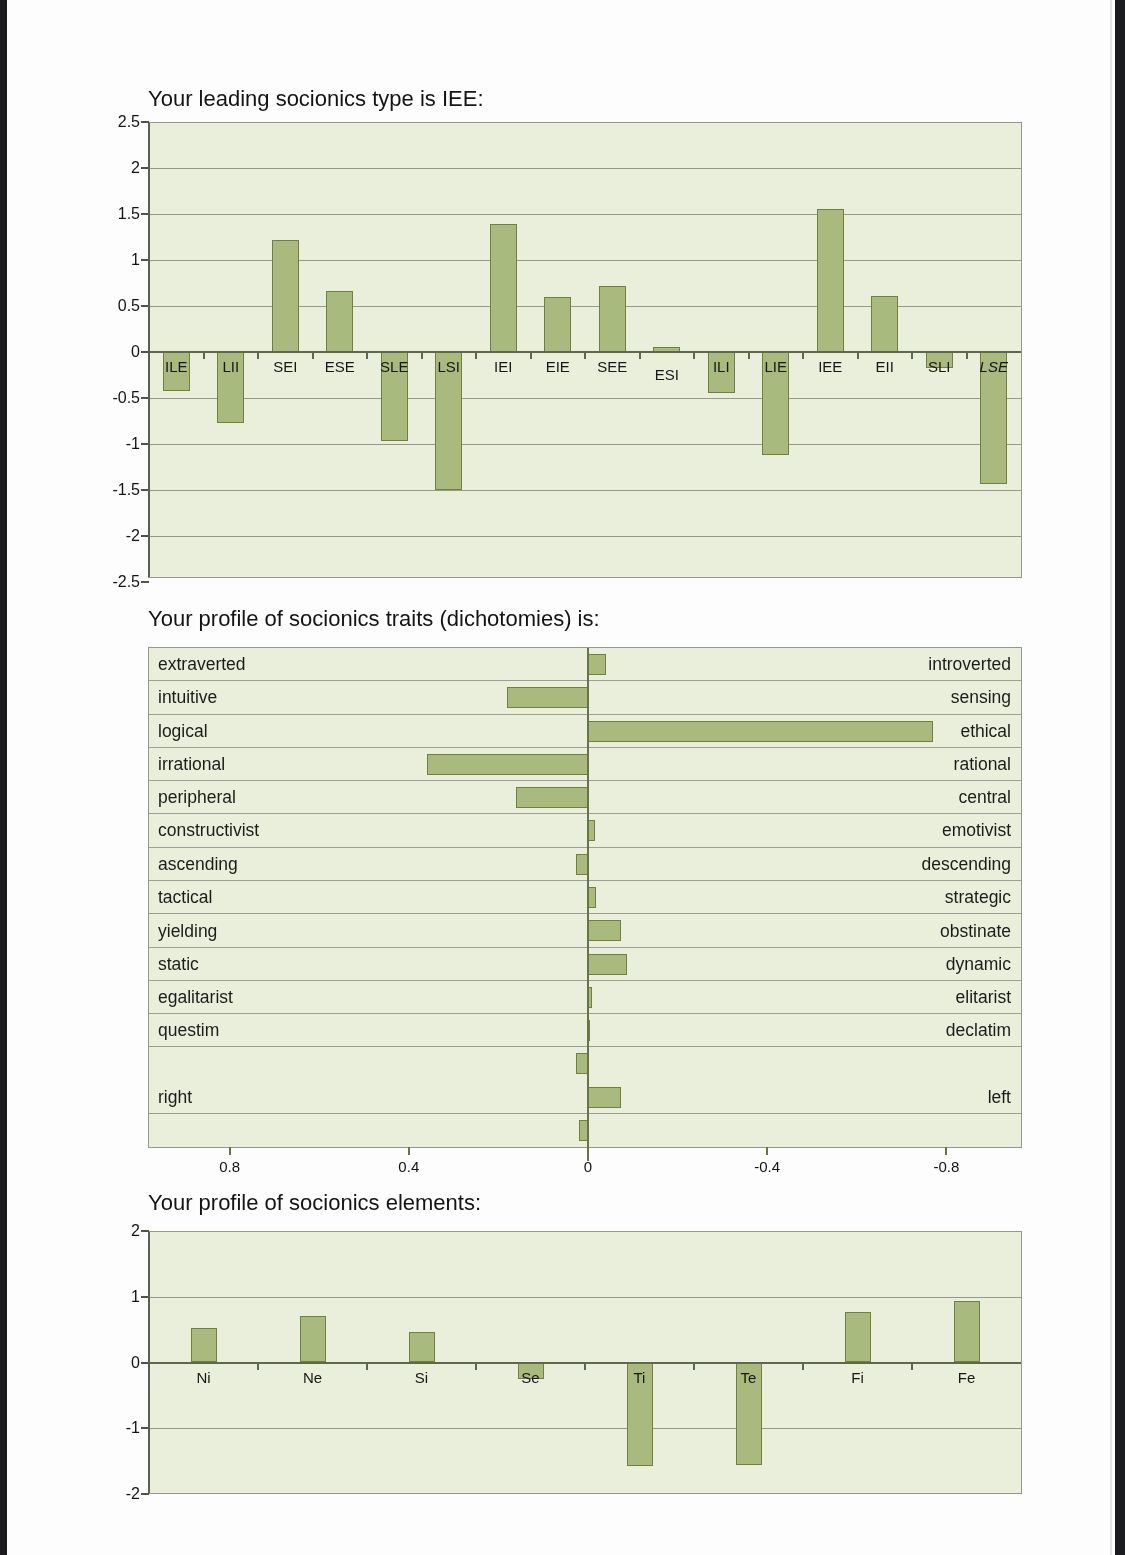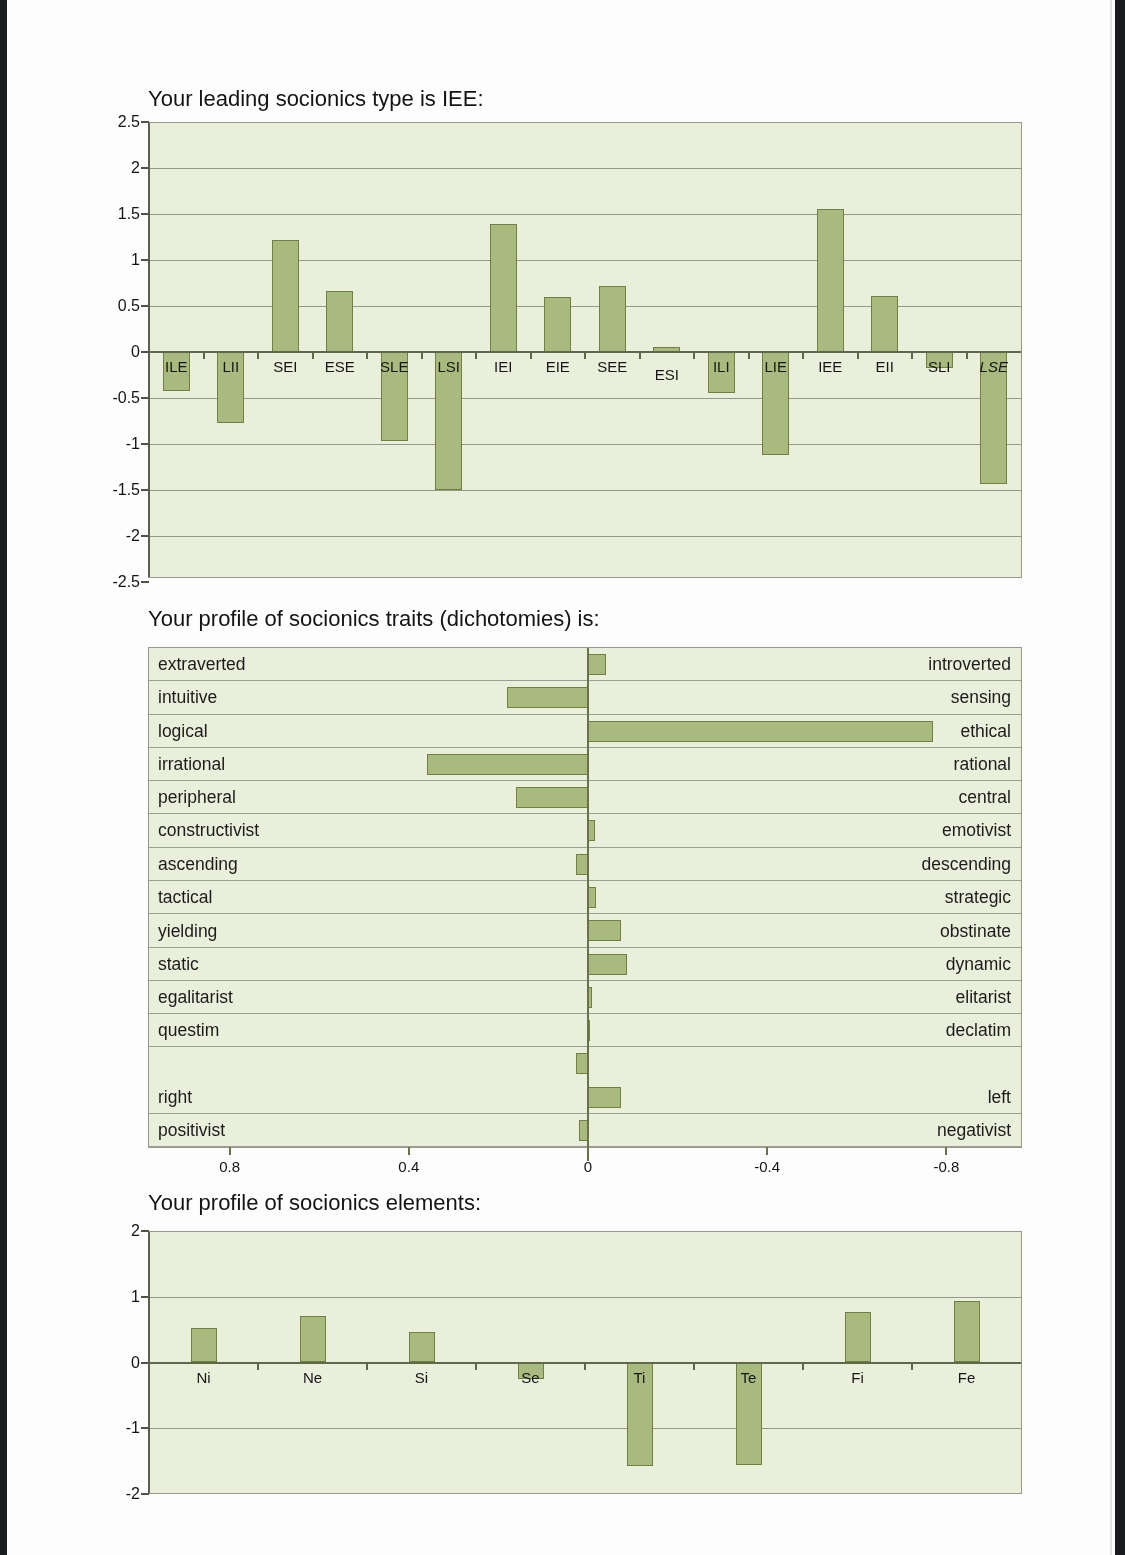--- a/index.html
+++ b/index.html
@@ -184,24 +184,20 @@
         <span class="lt">questim</span>
         <span class="rt">declatim</span>
       </div>
       <div class="hbar" style="left: 439px; width: 2px; top: 372.067px;"></div>
       <div class="hbar" style="left: 426.904px; width: 12.096px; top: 405.333px;"></div>
       <div class="hrow" style="top: 432.467px; height: 33.2667px;">
         <span class="lt">right</span>
         <span class="rt">left</span>
       </div>
       <div class="hbar" style="left: 439px; width: 33.152px; top: 438.6px;"></div>
-      <div class="hrow" style="top: 465.733px; height: 33.2667px;">
-        <span class="lt">positivist</span>
-        <span class="rt">negativist</span>
-      </div>
       <div class="hbar" style="left: 429.592px; width: 9.408px; top: 471.867px;"></div>
       <div class="haxis" style="left: 438px; top: 0px; height: 513px;"></div>
       <div class="hxtick" style="left: 79.6px; top: 499px;"></div>
       <div class="hxlab" style="left: 80.6px; top: 510px;">0.8</div>
       <div class="hxtick" style="left: 258.8px; top: 499px;"></div>
       <div class="hxlab" style="left: 259.8px; top: 510px;">0.4</div>
       <div class="hxtick" style="left: 438px; top: 499px;"></div>
       <div class="hxlab" style="left: 439px; top: 510px;">0</div>
       <div class="hxtick" style="left: 617.2px; top: 499px;"></div>
       <div class="hxlab" style="left: 618.2px; top: 510px;">-0.4</div>

